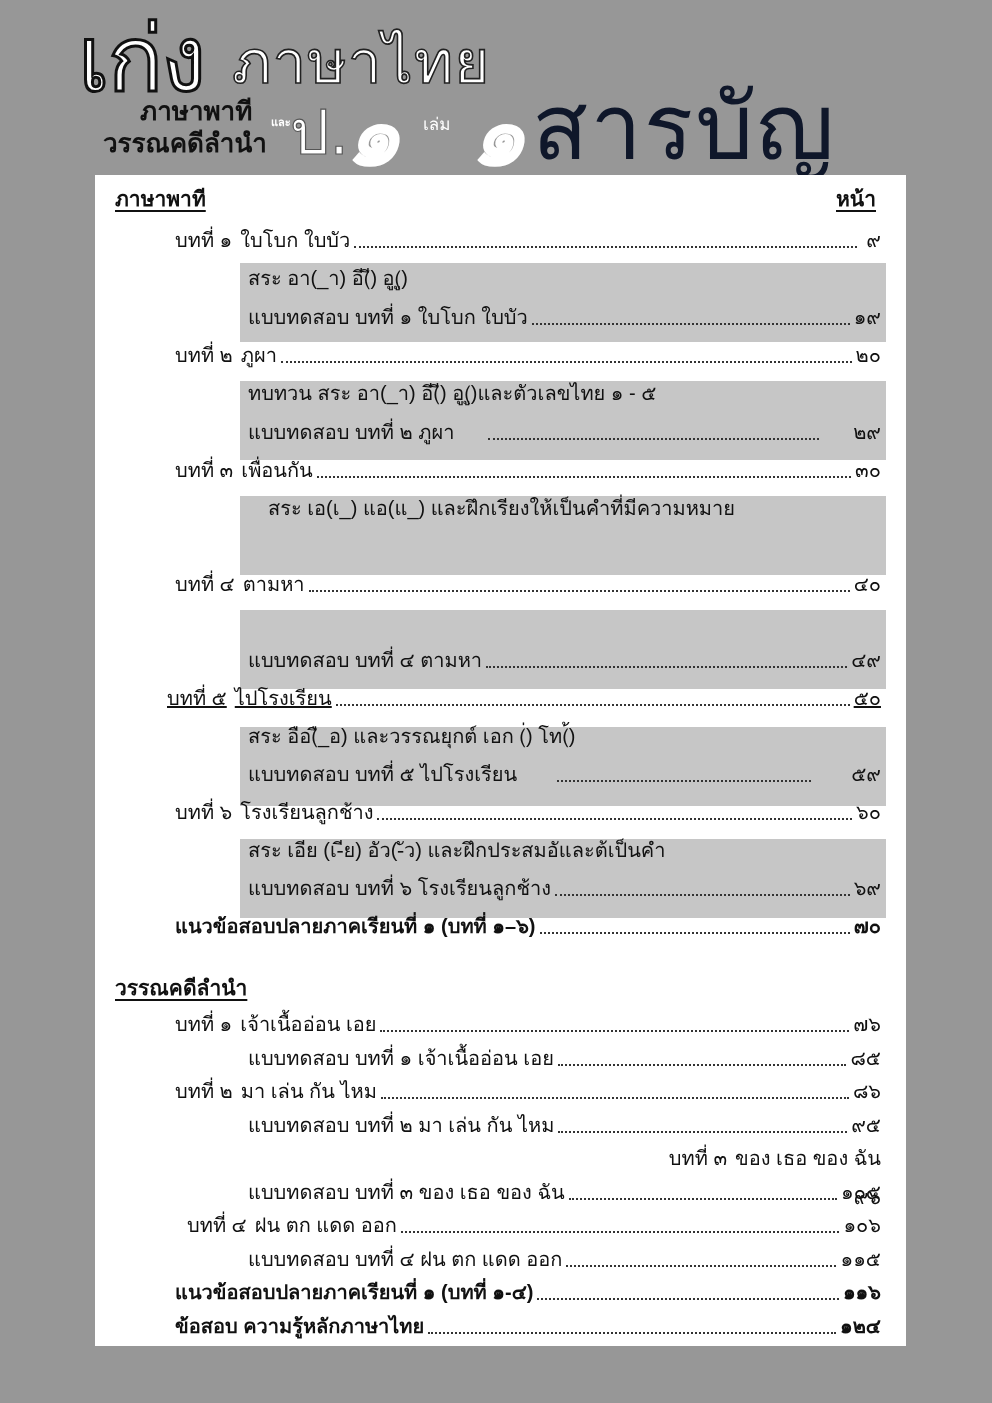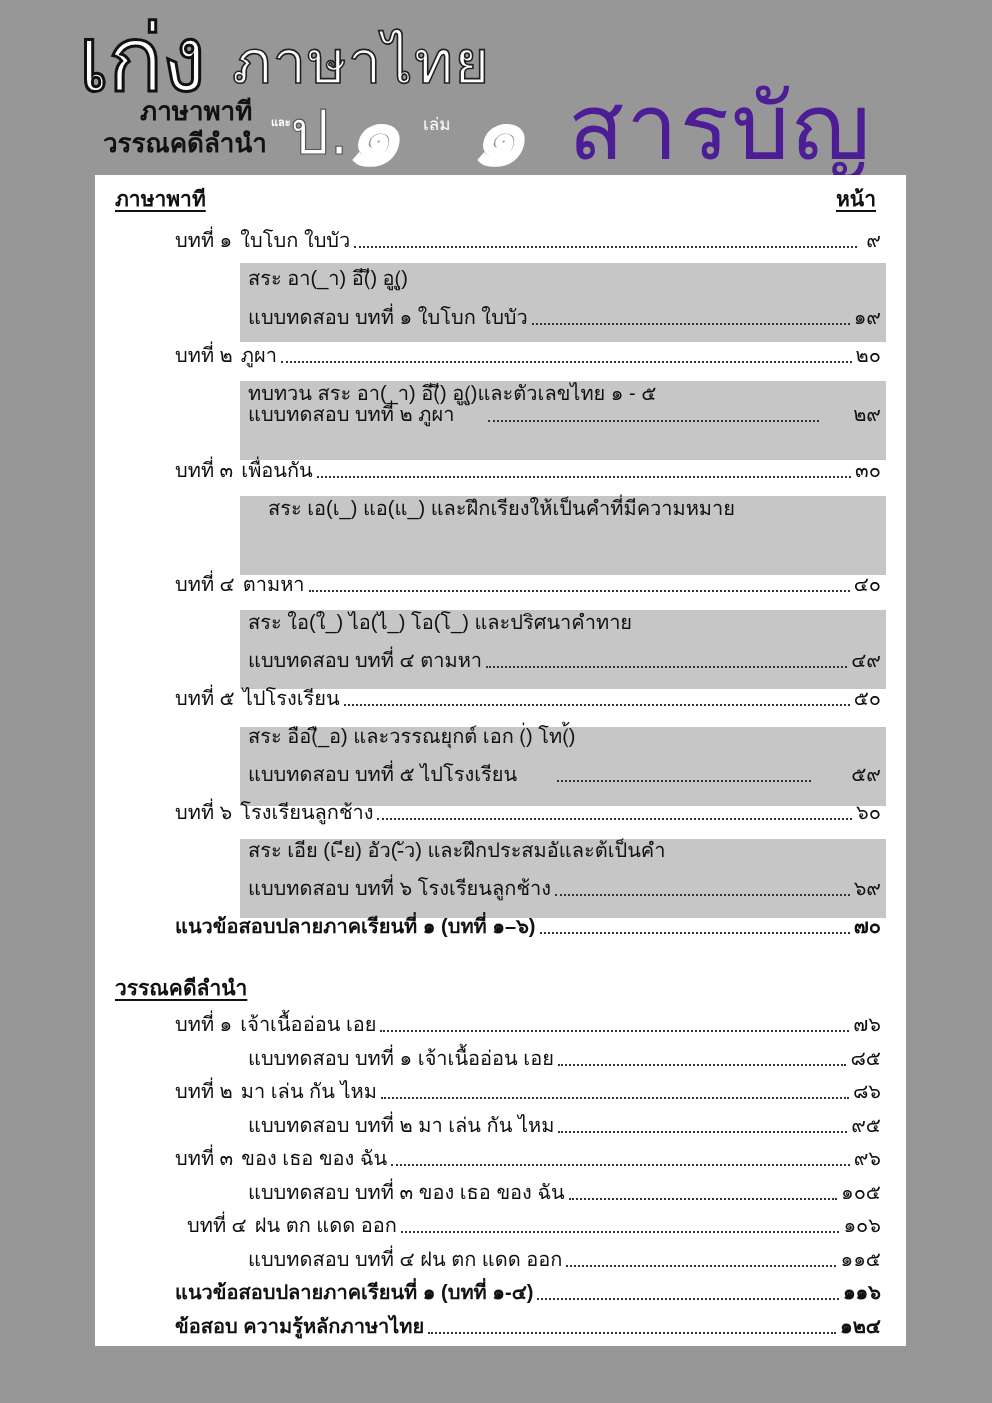--- a/index.html
+++ b/index.html
@@ -67,23 +67,22 @@
       position: absolute; left: 470px; top: 90px;
       font-family: "DejaVu Serif", serif;
       font-style: italic; font-weight: 700;
       font-size: 88px; line-height: 1;
       color: #ffffff;
     }
     .t-sarabun {
       position: absolute; left: 532px; top: 82px;
       font-family: "DejaVu Sans", sans-serif;
       font-size: 92px; font-weight: 400; line-height: 1;
-      color: #4c1d95;
+      color: #0f172a;
       letter-spacing: 2px;
-      margin-left: 36px;
     }
 
     
     .panel {
       position: absolute; left: 95px; top: 175px;
       width: 811px; height: 1171px;
       background: #ffffff;
     }
     .sec-head {
       position: absolute;
@@ -171,50 +170,47 @@
   </div>
 
   <div class="row" style="left:80px; top:165px;">
     <span class="lbl"><span>บทที่ ๒</span><span class="gap"></span><span>ภูผา</span></span>
     <span class="dots"></span>
     <span class="pg">๒๐</span>
   </div>
   <div class="row plain" style="left:153px; top:203px;">
     <span class="lbl">ทบทวน สระ อา(_า) อี(ี) อู(ู)และตัวเลขไทย ๑ - ๕</span>
   </div>
-  <div class="row" style="left:153px; top:224px;gap:30px;">
+  <div class="row" style="left:153px; top:242px;gap:30px;">
     <span class="lbl">แบบทดสอบ  บทที่ ๒ ภูผา</span>
     <span class="dots"></span>
     <span class="pg">๒๙</span>
   </div>
 
   <div class="row" style="left:80px; top:280px;">
     <span class="lbl"><span>บทที่ ๓</span><span class="gap"></span><span>เพื่อนกัน</span></span>
     <span class="dots"></span>
     <span class="pg">๓๐</span>
   </div>
   <div class="row plain" style="left:153px; top:318px;margin-left:20px;">
     <span class="lbl">สระ เอ(เ_) แอ(แ_) และฝึกเรียงให้เป็นคำที่มีความหมาย</span>
   </div>
 
   <div class="row" style="left:80px; top:394px;">
     <span class="lbl"><span>บทที่ ๔</span><span class="gap"></span><span>ตามหา</span></span>
     <span class="dots"></span>
     <span class="pg">๔๐</span>
   </div>
-  <div class="row plain" style="left:153px; top:432px;">
-    <span class="lbl">สระ ใอ(ใ_) ไอ(ไ_) โอ(โ_) และปริศนาคำทาย</span>
-  </div>
   <div class="row" style="left:153px; top:470px;">
     <span class="lbl">แบบทดสอบ  บทที่ ๔ ตามหา</span>
     <span class="dots"></span>
     <span class="pg">๔๙</span>
   </div>
 
-  <div class="row" style="left:80px; top:508px;">
+  <div class="row" style="left:72px; top:508px;text-decoration:underline;">
     <span class="lbl"><span>บทที่ ๕</span><span class="gap"></span><span>ไปโรงเรียน</span></span>
     <span class="dots"></span>
     <span class="pg">๕๐</span>
   </div>
   <div class="row plain" style="left:153px; top:546px;">
     <span class="lbl">สระ อือ(ื_อ) และวรรณยุกต์ เอก (่) โท(้)</span>
   </div>
   <div class="row" style="left:153px; top:584px;gap:36px;">
     <span class="lbl">แบบทดสอบ  บทที่ ๕ ไปโรงเรียน</span>
     <span class="dots"></span>
@@ -256,21 +252,21 @@
   <div class="row" style="left:80px; top:901px;">
     <span class="lbl"><span>บทที่ ๒</span><span class="gap"></span><span>มา เล่น กัน ไหม</span></span>
     <span class="dots"></span>
     <span class="pg">๘๖</span>
   </div>
   <div class="row" style="left:153px; top:935px;">
     <span class="lbl">แบบทดสอบ  บทที่ ๒ มา เล่น กัน ไหม</span>
     <span class="dots"></span>
     <span class="pg">๙๕</span>
   </div>
-  <div class="row" style="left:80px; top:968px;">
+  <div class="row" style="left:80px; top:968px;flex-direction:column;">
     <span class="lbl"><span>บทที่ ๓</span><span class="gap"></span><span>ของ เธอ ของ ฉัน</span></span>
     <span class="dots"></span>
     <span class="pg">๙๖</span>
   </div>
   <div class="row" style="left:153px; top:1002px;">
     <span class="lbl">แบบทดสอบ  บทที่ ๓ ของ เธอ ของ ฉัน</span>
     <span class="dots"></span>
     <span class="pg">๑๐๕</span>
   </div>
   <div class="row" style="left:92px; top:1035px;">

